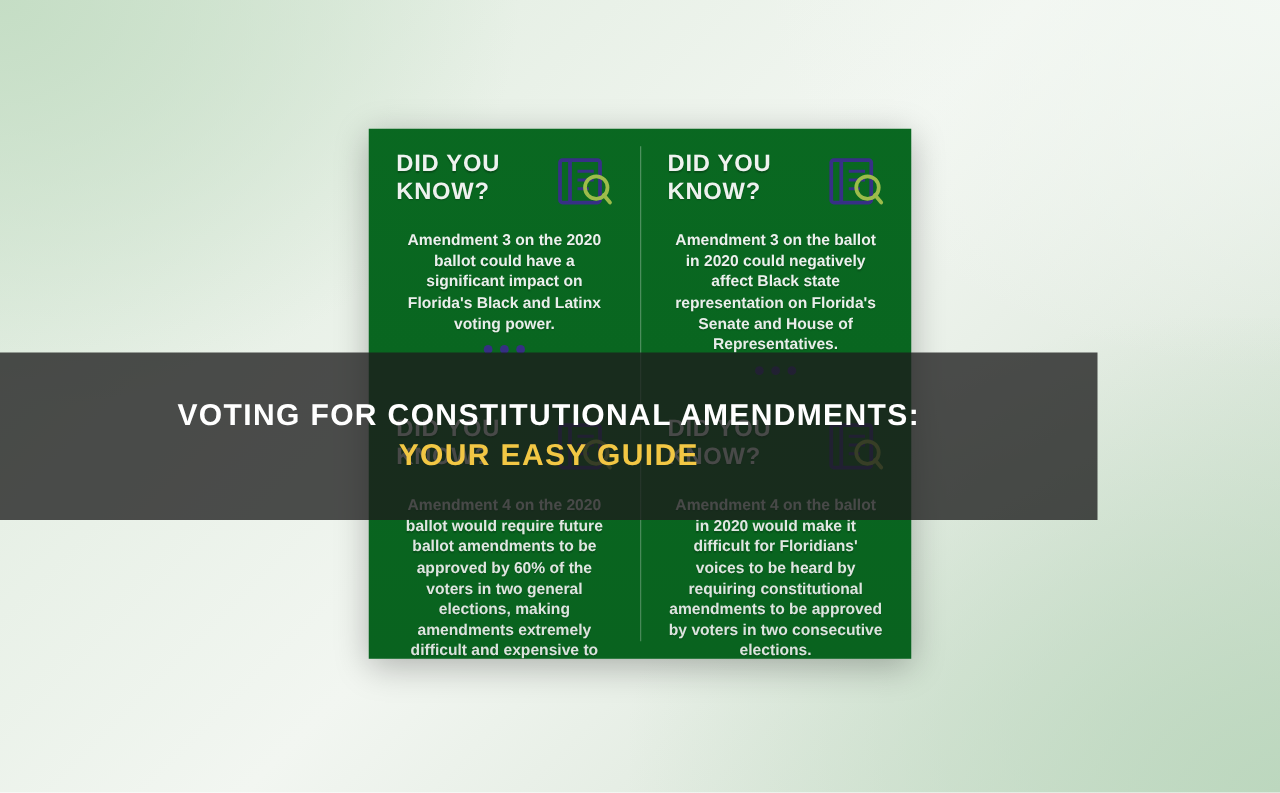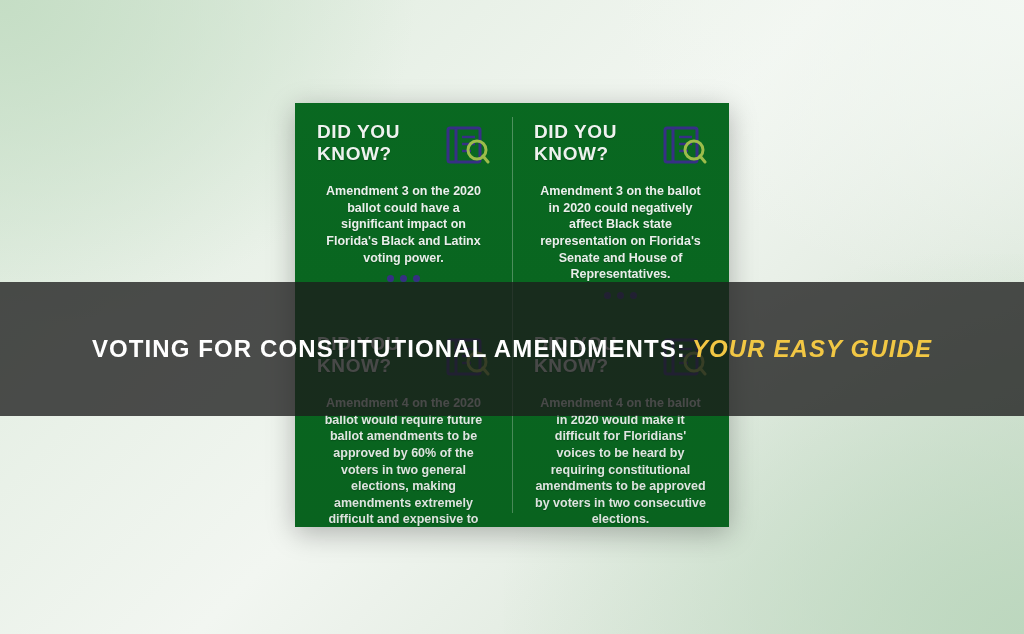--- a/index.html
+++ b/index.html
@@ -130,44 +130,44 @@
     border-radius: 50%;
     background: #3b2f8f;
     display: inline-block;
   }
 
   
   #caption-band {
     position: absolute;
     left: 0;
     top: 282px;
-    width: 1024px;
+    width: 878px;
     height: 134px;
     background: rgba(28,28,28,0.78);
     display: flex;
+    flex-direction: column;
     align-items: center;
     justify-content: center;
     gap: 6px;
   }
   #caption-line1 {
     color: #ffffff;
     font-size: 24px;
     font-weight: bold;
     letter-spacing: 1.1px;
     text-align: center;
     line-height: 1.1;
   }
   #caption-line2 {
     color: #f2c744;
     font-size: 24px;
     font-weight: bold;
     letter-spacing: 1.1px;
     text-align: center;
     line-height: 1.1;
-    font-style: italic;
   }
 </style>
 </head>
 <body>
 
 <div id="stage">
 
   <div id="bg-tint-tl"></div>
   <div id="bg-tint-tr"></div>
   <div id="bg-tint-br"></div>

